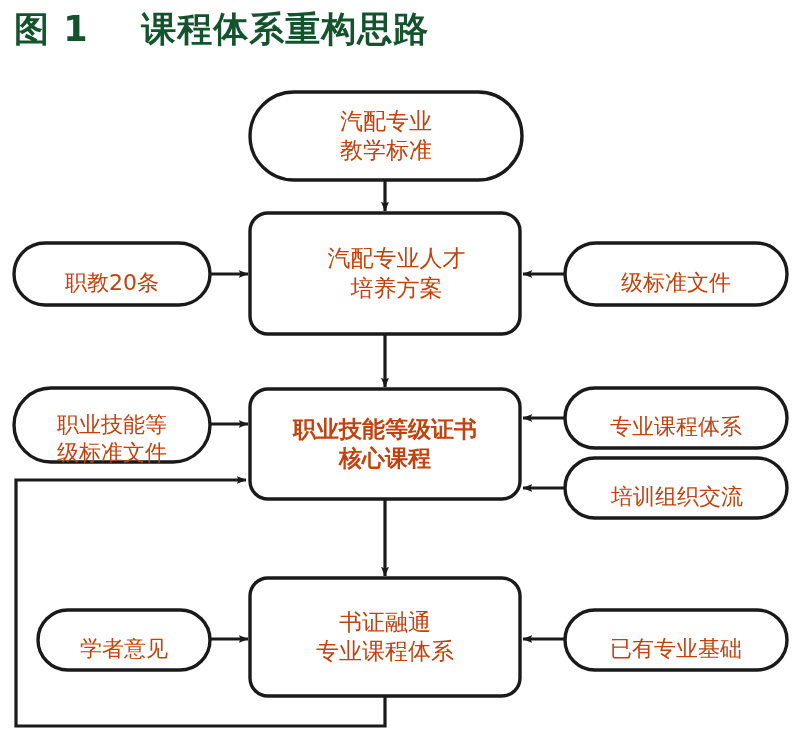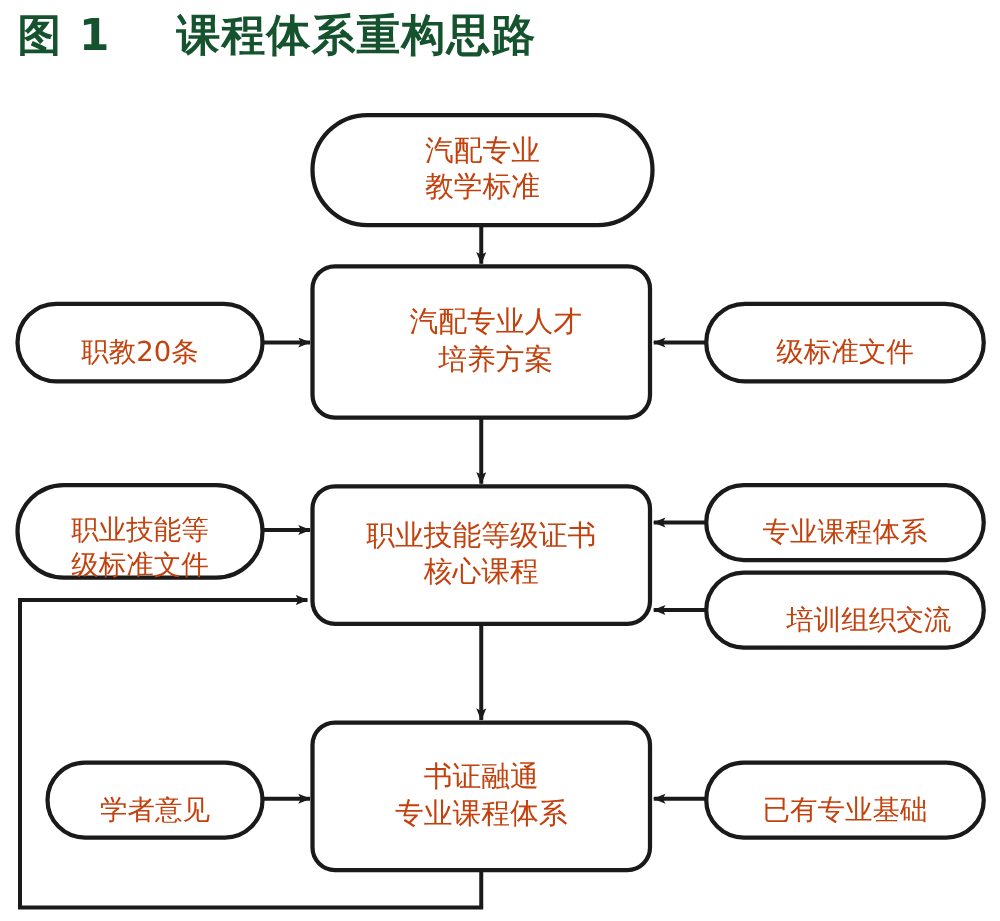--- a/index.html
+++ b/index.html
@@ -138,35 +138,35 @@
   </div>
 
   <div class="node node-source" style="left:14px; top:243px; width:196px; height:62px;">
     <span class="label">职教20条</span>
   </div>
 
   <div class="node node-source" style="left:565px; top:243px; width:222px; height:62px;">
     <span class="label">级标准文件</span>
   </div>
 
-  <div class="node node-main" style="left:250px; top:389px; width:270px; height:110px;">
+  <div class="node node-main" style="left:250px; top:389px; width:270px; height:110px;font-weight:bold;">
     <span class="label">职业技能等级证书
 核心课程</span>
   </div>
 
   <div class="node node-source" style="left:14px; top:388px; width:196px; height:84px;">
     <span class="label">职业技能等
 级标准文件</span>
   </div>
 
   <div class="node node-source" style="left:565px; top:388px; width:222px; height:60px;">
     <span class="label">专业课程体系</span>
   </div>
 
-  <div class="node node-source" style="left:589px; top:458px; width:212px; height:60px;">
+  <div class="node node-source" style="left:571px; top:458px; width:212px; height:60px;">
     <span class="label">培训组织交流</span>
   </div>
 
   <div class="node node-main" style="left:250px; top:578px; width:270px; height:118px;">
     <span class="label">书证融通
 专业课程体系</span>
   </div>
 
   <div class="node node-source" style="left:38px; top:610px; width:172px; height:60px;">
     <span class="label">学者意见</span>

